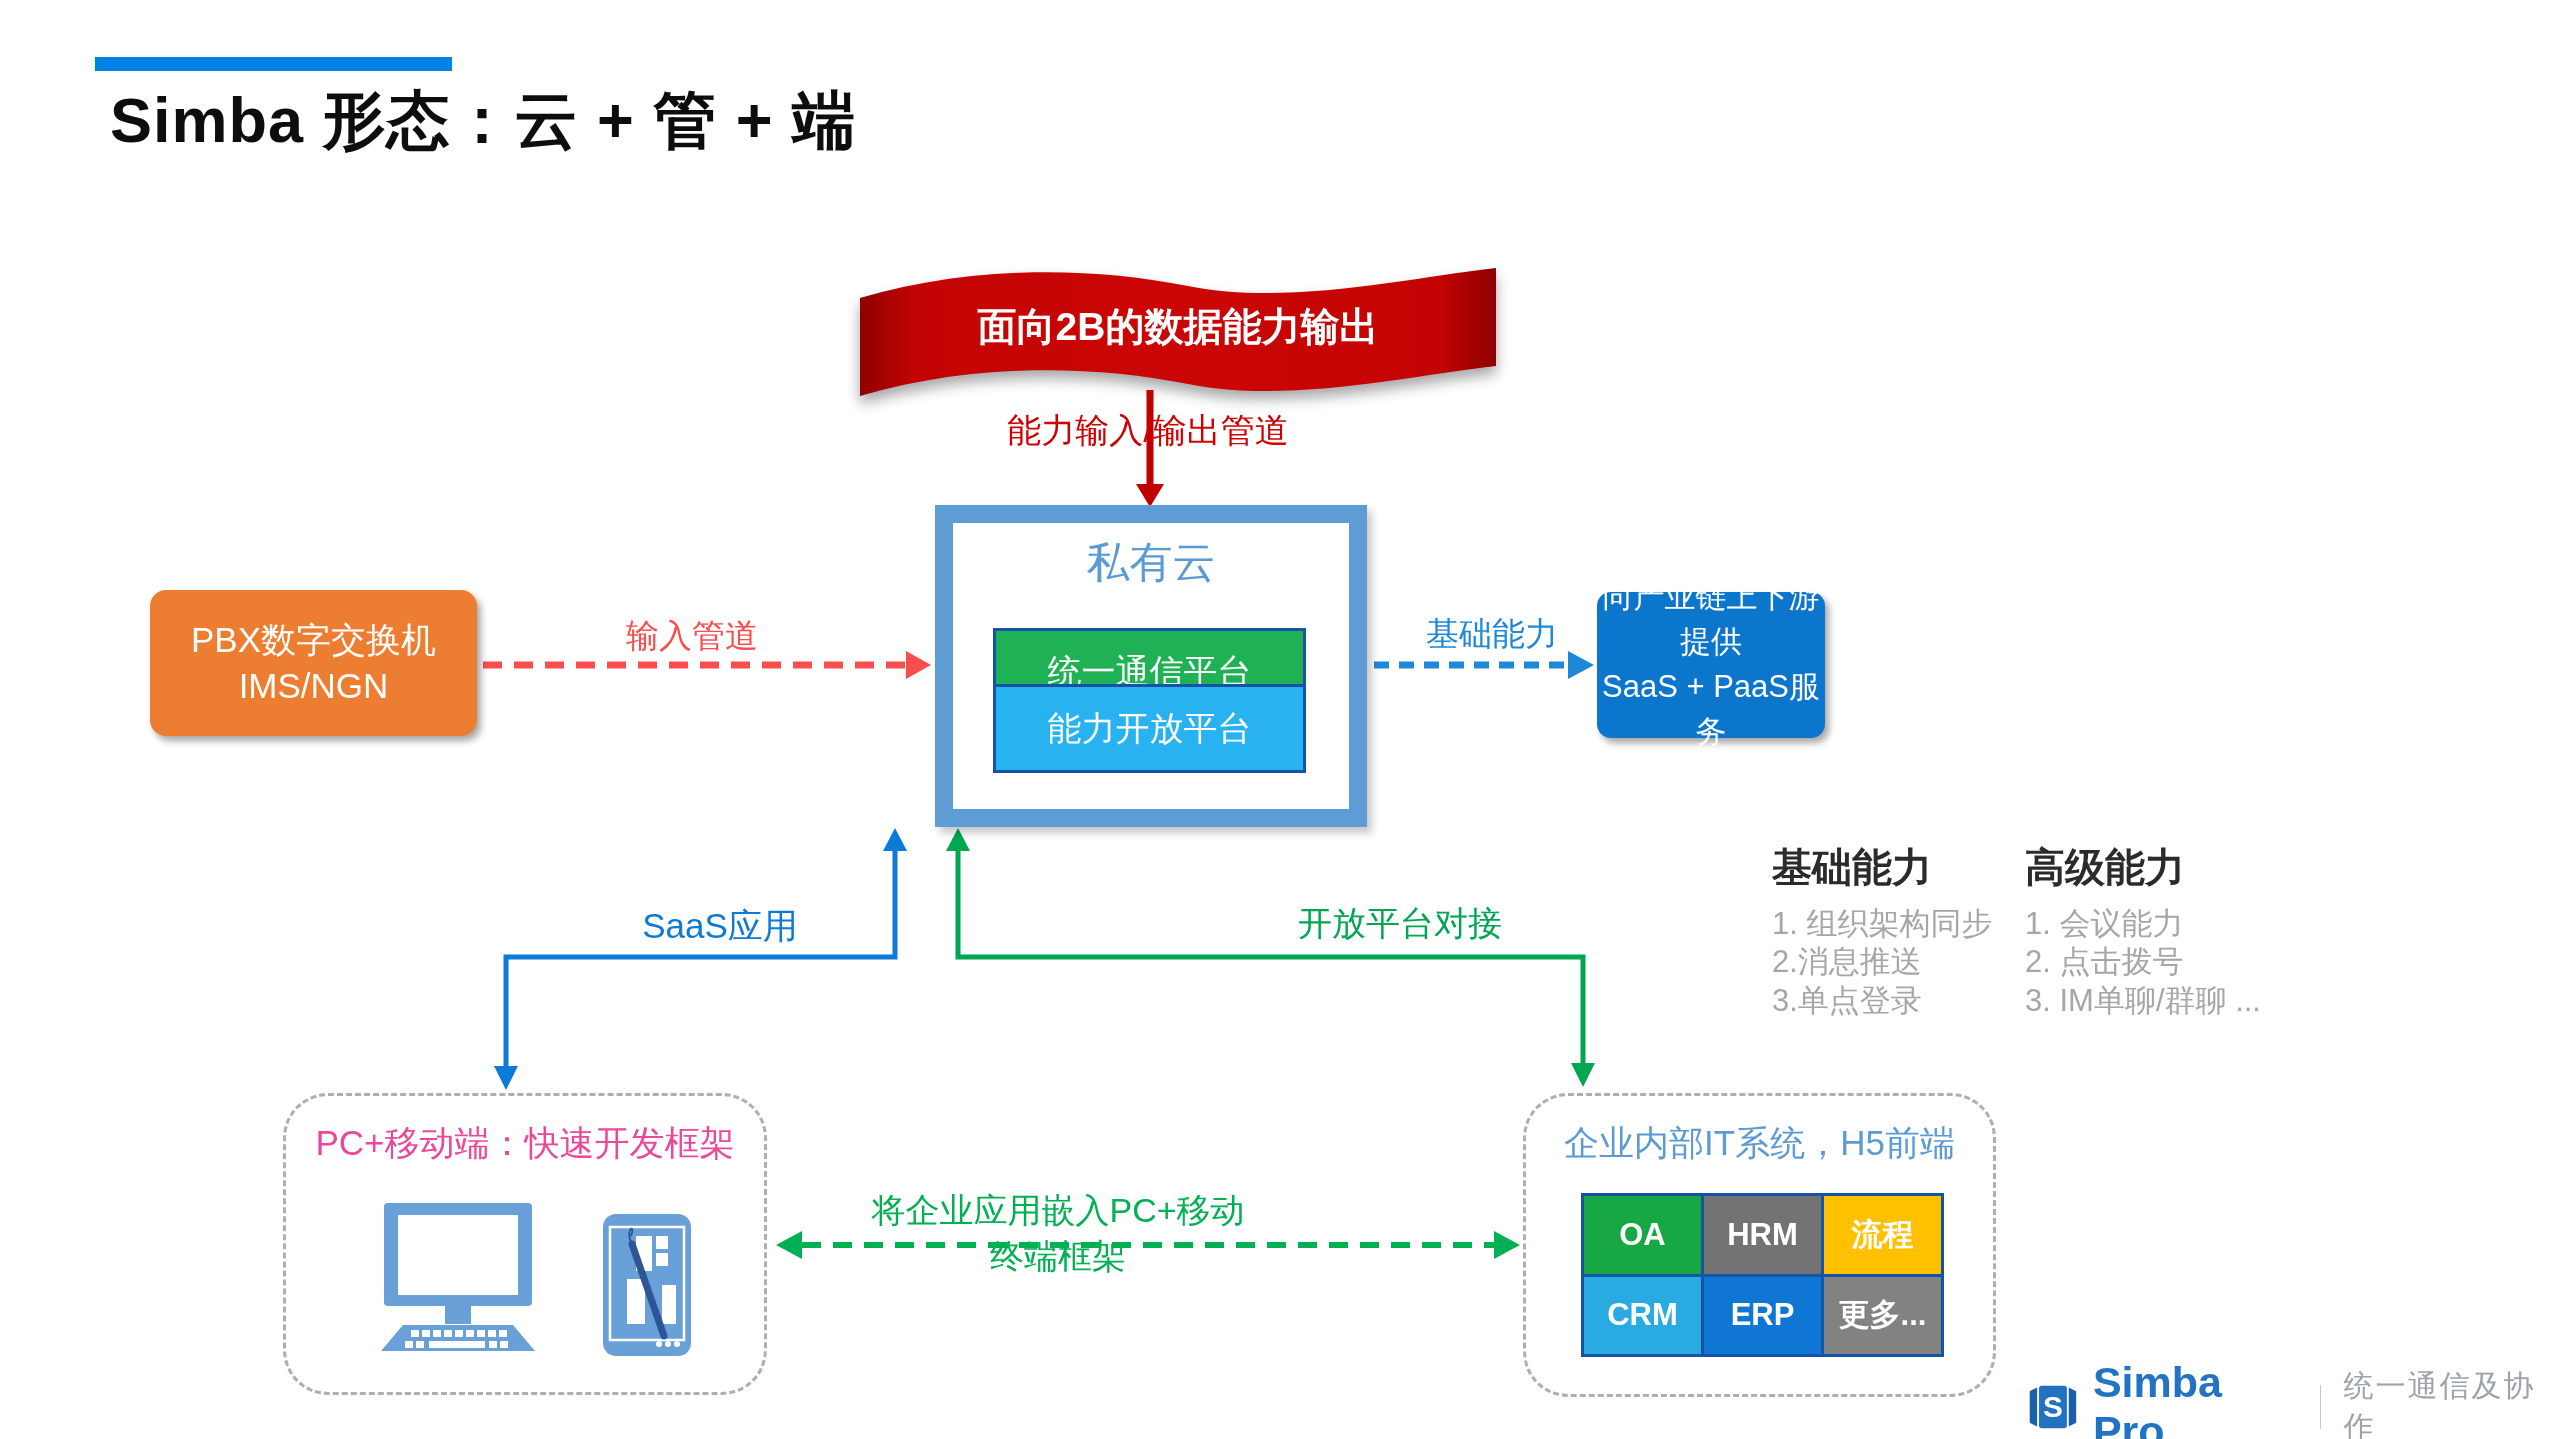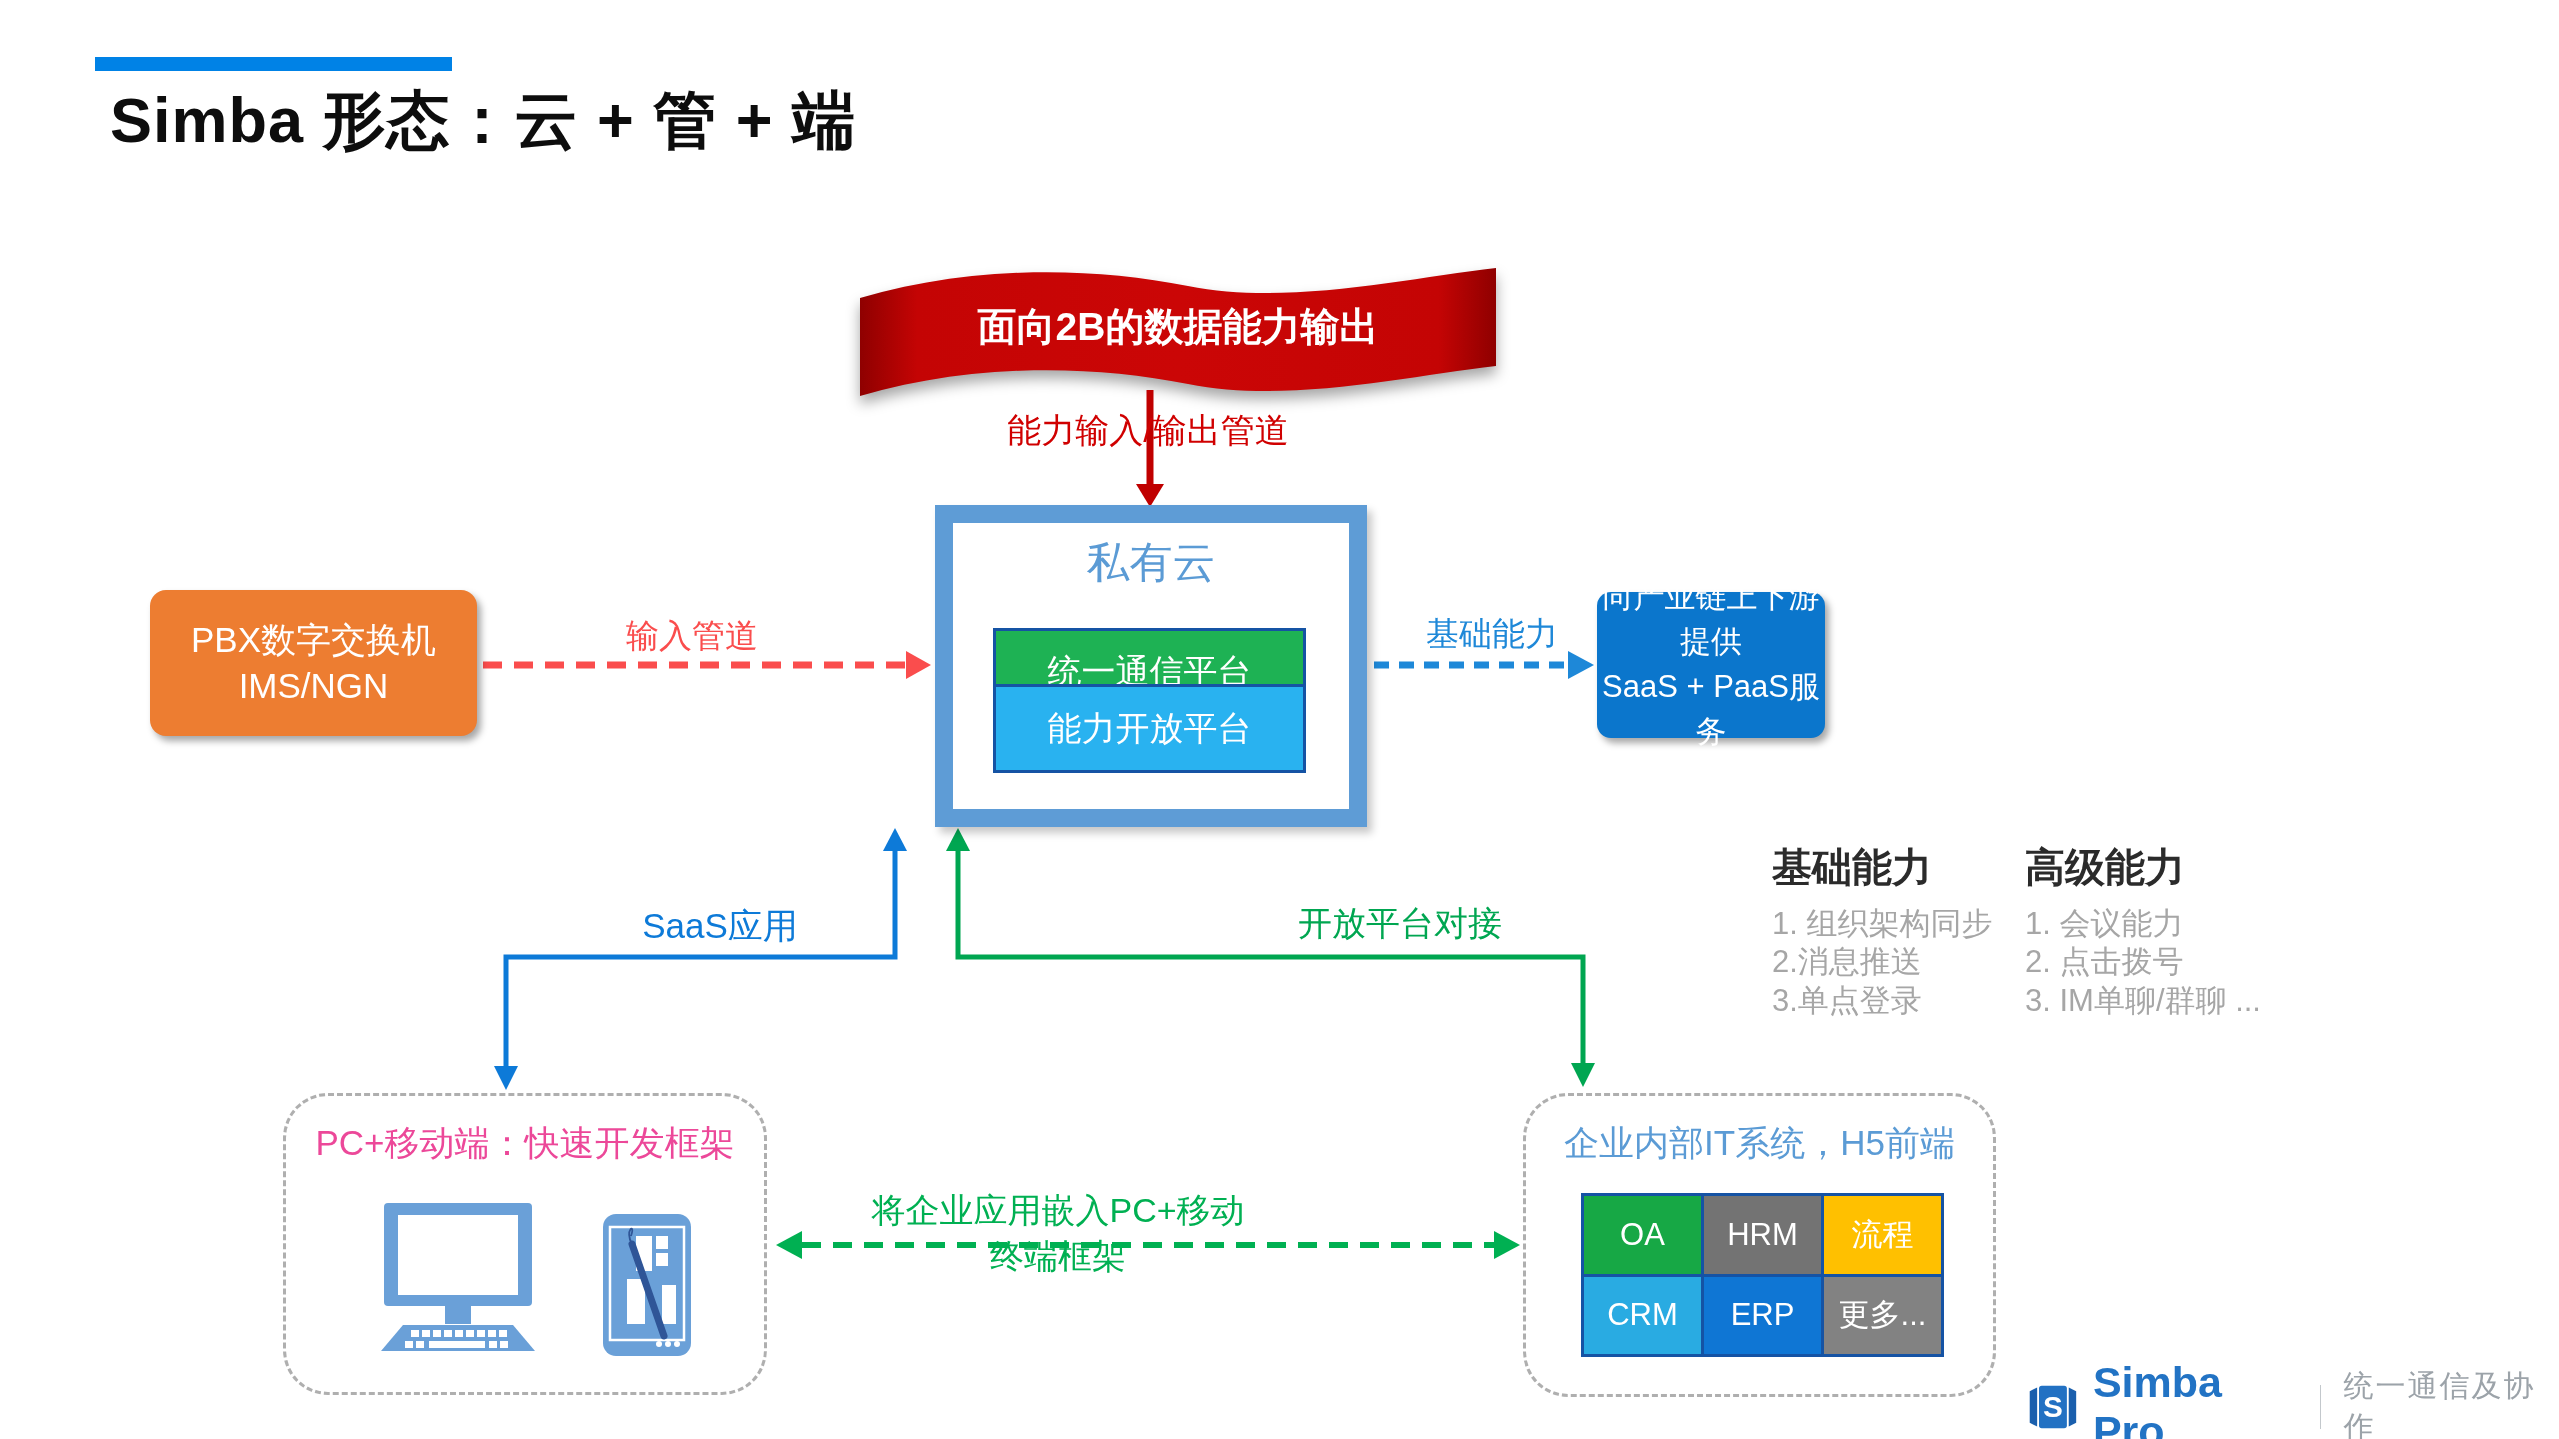--- a/index.html
+++ b/index.html
@@ -38,21 +38,21 @@
   .cap-title{font-size:40px;font-weight:800;color:#2b2b2b;margin:0 0 10px 0;}
   .cap-item{font-size:31px;color:#A6A6A6;line-height:1.24;}
   .dashed-box{box-sizing:border-box;border:3px dashed #AFAFAF;border-radius:45px;background:#fff;}
   .client-box{left:283px;top:1093px;width:484px;height:302px;}
   .it-box{left:1523px;top:1093px;width:473px;height:304px;}
   .dashed-title{margin-top:24px;text-align:center;font-size:35px;font-weight:400;}
   .devices{position:absolute;}
   .it-grid{position:absolute;left:55px;top:97px;width:363px;height:164px;
     display:grid;grid-template-columns:repeat(3,1fr);grid-template-rows:repeat(2,1fr);
     gap:3px;padding:3px;box-sizing:border-box;}
-  .tile{display:flex;align-items:center;justify-content:center;color:#fff;font-size:31px;font-weight:400;}
+  .tile{display:flex;align-items:center;justify-content:center;color:#fff;font-size:31px;font-weight:700;}
   .logo{left:2026px;top:1358px;display:flex;align-items:center;gap:13px;}
   .logo-name{font-size:43px;font-weight:700;}
   .logo-divider{width:2px;height:44px;background:#C3C8CC;margin:0 9px;}
   .logo-tagline{font-size:30px;color:#9CA3A9;letter-spacing:2px;}
 </style>
 </head>
 <body>
 
 <div class="stage">
 

